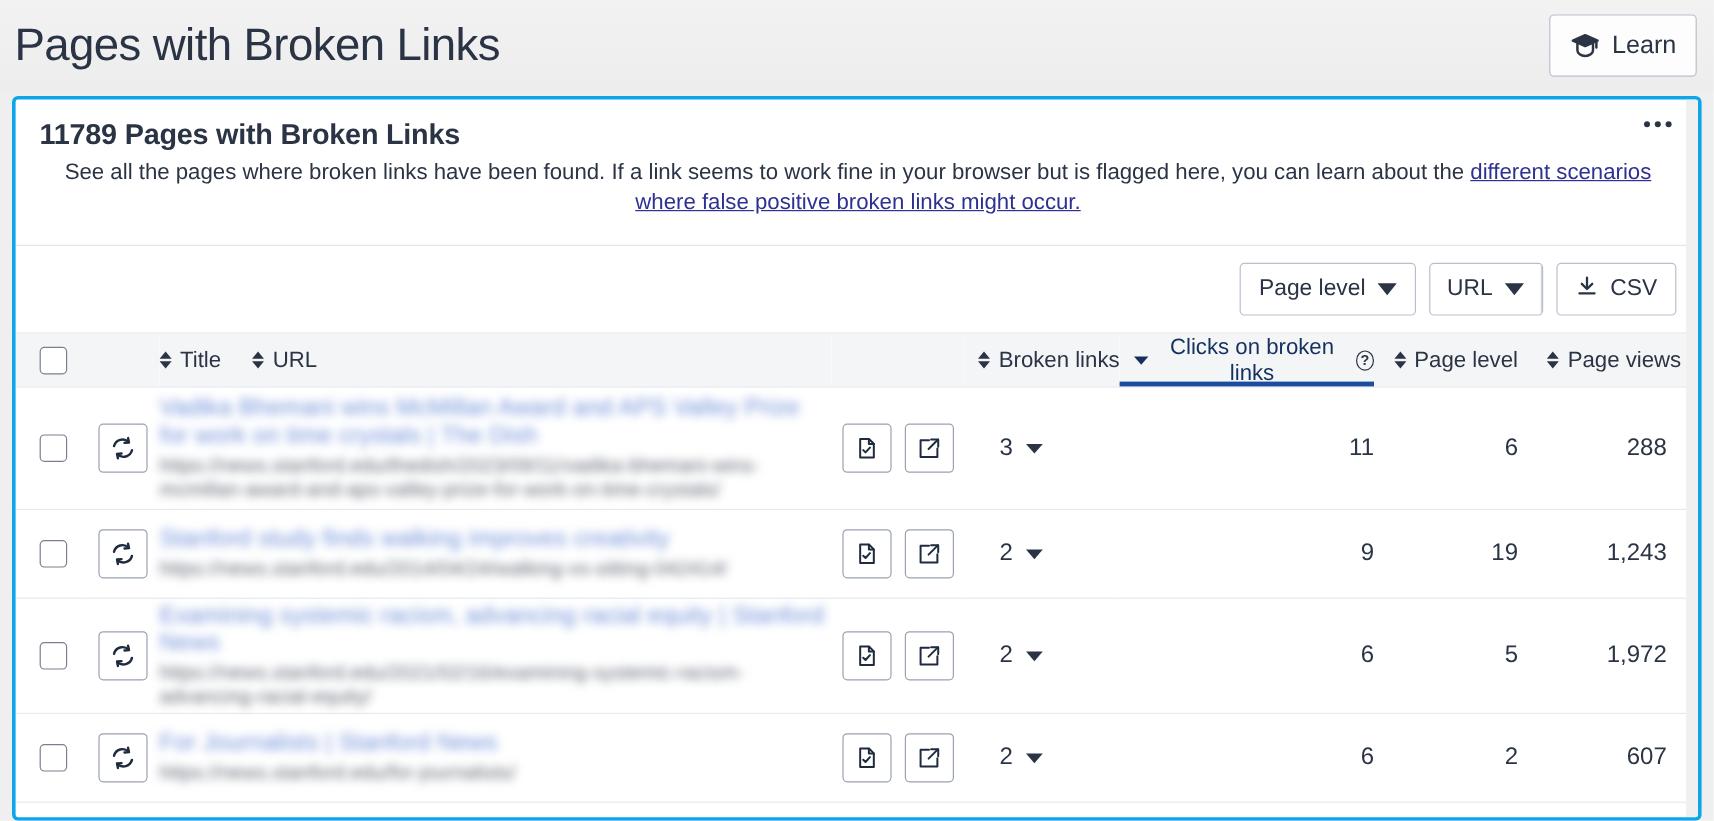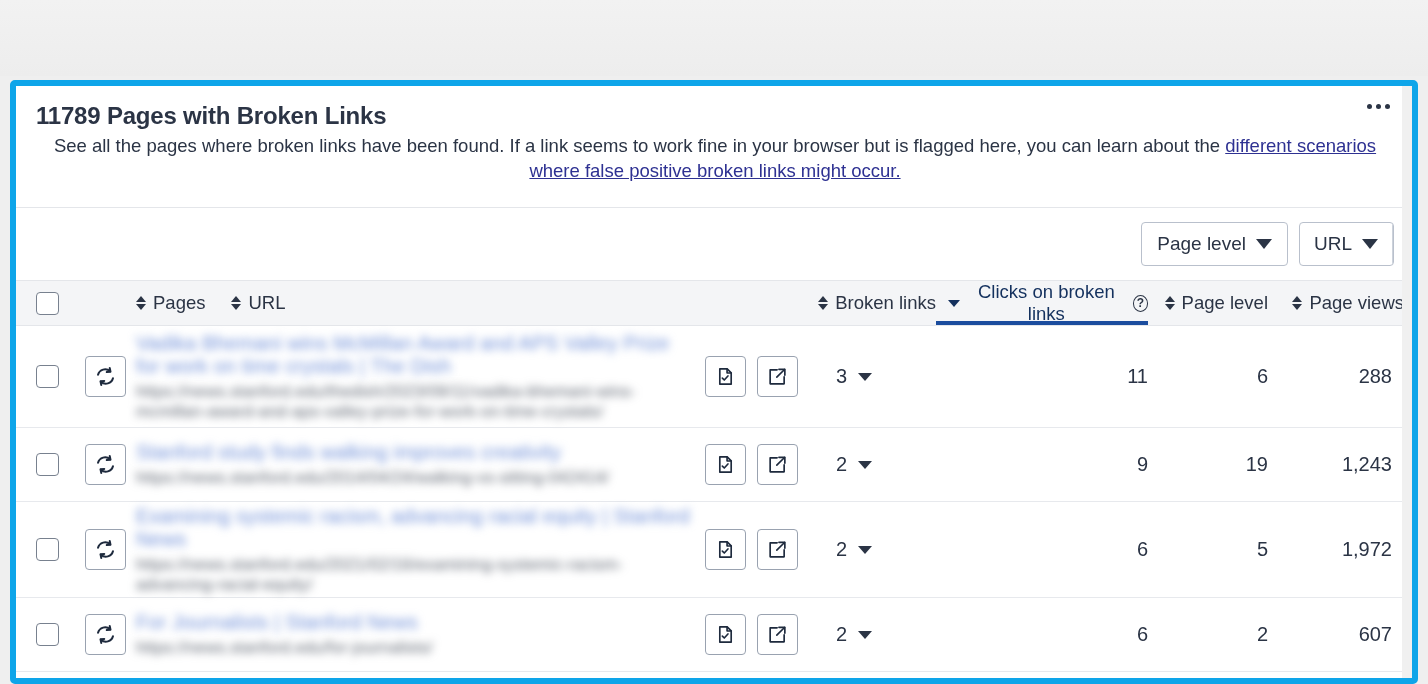--- a/index.html
+++ b/index.html
@@ -49,21 +49,21 @@
     color: #2b3445;
     cursor: pointer;
     font-family: inherit;
   }
   .learn-btn .ico { display: flex; }
 
   
   .card {
     margin: 4px 10px 0 10px;
     background: #ffffff;
-    border: 6px solid #0ea5e9;
+    border: 3px solid #0ea5e9;
     border-radius: 5px;
     height: 604px;
     position: relative;
     overflow: hidden;
   }
 
   .card-head {
     padding: 16px 18px 14px 20px;
     position: relative;
   }
@@ -314,21 +314,32 @@
     position: absolute;
     top: 0; right: 0; bottom: 0;
     width: 10px;
     background: #f0f0f0;
   }
 </style>
 </head>
 <body>
 
 <div class="page-header">
-
+  <div class="page-title">Pages with Broken Links</div>
+
+  <button class="learn-btn">
+    <span class="ico">
+      <svg width="26" height="26" viewBox="0 0 24 24" fill="none" stroke="#2b3445" stroke-width="1.9" stroke-linecap="round" stroke-linejoin="round">
+        <path d="M12 4 L2.5 8.2 L12 12.4 L21.5 8.2 Z" fill="#2b3445" stroke="#2b3445"></path>
+        <path d="M6 10.4 V15.6 C6 18.1 8.7 20 12 20 C15.3 20 18 18.1 18 15.6 V10.4" fill="none"></path>
+        <path d="M20.6 8.6 V13.4"></path>
+      </svg>
+    </span>
+    <span>Learn</span>
+  </button>
 </div>
 
 <div class="card">
 
   <div class="card-head">
     <div class="kebab">
       <i></i>
         <i></i>
         <i></i>
     </div>
@@ -348,20 +359,30 @@
       <span class="caret-down"></span>
     </button>
 
     <div class="search-group">
       <div class="seg">
         <span>URL</span>
         <span class="caret-down"></span>
       </div>
     </div>
 
+    <button class="btn-outline">
+      <span>
+        <svg width="19" height="19" viewBox="0 0 24 24" fill="none" stroke="#2b3445" stroke-width="2.4" stroke-linecap="round" stroke-linejoin="round">
+          <path d="M12 3 V14"></path>
+            <path d="M6.5 9.5 L12 15 L17.5 9.5"></path>
+            <path d="M4 19.5 H20"></path>
+        </svg>
+      </span>
+      <span>CSV</span>
+    </button>
   </div>
 
   <table class="tbl">
     <colgroup>
       <col style="width:58px">
       <col style="width:62px">
       <col style="width:560px">
       <col style="width:110px">
       <col style="width:130px">
       <col style="width:212px">
@@ -379,21 +400,21 @@
         <th>
             <div class="th-in"></div>
           </th>
         <th>
           <div class="th-in left" style="gap:26px">
             <span class="th-in" style="gap:7px">
               <span class="sort-ud">
                   <i class="up"></i>
                   <i class="down"></i>
                 </span>
-              <span>Pages</span>
+              <span>Title</span>
             </span>
             <span class="th-in" style="gap:7px">
               <span class="sort-ud">
                   <i class="up"></i>
                   <i class="down"></i>
                 </span>
               <span>URL</span>
             </span>
           </div>
         </th>

